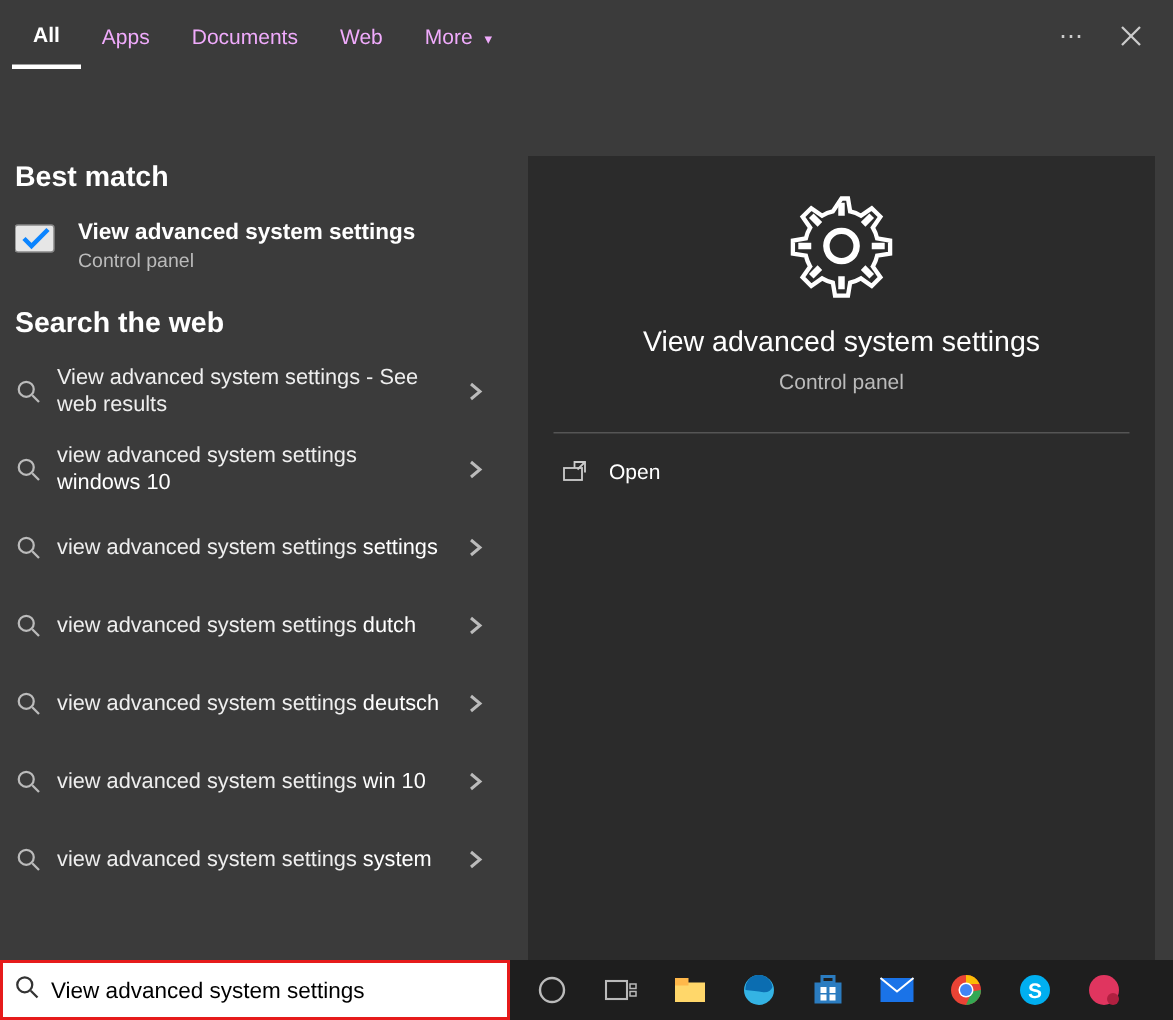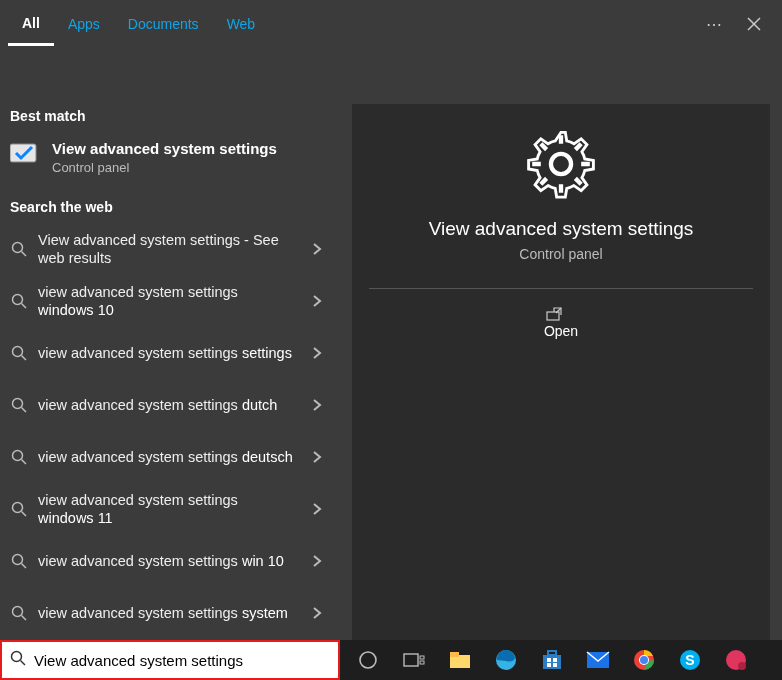--- a/index.html
+++ b/index.html
@@ -1,66 +1,70 @@
 <!DOCTYPE html>
 <html><head>
 <meta charset="utf-8">
 <style>
   * { box-sizing: border-box; margin: 0; padding: 0; font-family: "Segoe UI", Arial, sans-serif; }
   body { width: 782px; height: 680px; background: #1e1e1e; overflow: hidden; }
   .search-panel { width: 782px; height: 640px; background: #3b3b3b; display: flex; flex-direction: column; gap: 48px; }
   
   .tabs { height: 48px; display: flex; align-items: center; padding: 0 8px; color: #ccc; font-size: 14px; }
-  .tab { padding: 12px 14px; cursor: pointer; color: #0ea5e9; }
+  .tab { padding: 12px 14px; cursor: pointer; color: #f0abfc; }
   .tab.active { color: #fff; border-bottom: 3px solid #fff; font-weight: 600; }
   .tab-spacer { flex: 1; }
   .more-btn, .close-btn { width: 40px; height: 40px; display: flex; align-items: center; justify-content: center; color: #ccc; cursor: pointer; font-size: 16px; }
   .more-caret { margin-left: 4px; font-size: 10px; }
 
   .columns { flex: 1; display: flex; overflow: hidden; }
   .left-col { width: 340px; overflow-y: auto; color: #fff; }
   .right-col { flex: 1; padding: 8px 12px 0 12px; display: flex; flex-direction: column; }
 
-  .section-header { font-size: 14px; font-weight: 600; padding: 12px 10px 8px 10px; color: #fff; }
+  .section-header { font-size: 19px; font-weight: 600; padding: 12px 10px 8px 10px; color: #fff; }
 
   .best-match { display: flex; align-items: flex-start; padding: 8px 10px 12px 10px; cursor: pointer; }
   .cp-icon { width: 32px; height: 24px; margin-right: 10px; display:flex; align-items:center; justify-content:center; }
   .best-title { font-size: 15px; font-weight: 600; color: #fff; line-height: 1.2; }
   .best-sub { font-size: 13px; color: #bbb; margin-top: 2px; }
 
   .web-item { display: flex; align-items: center; padding: 6px 6px 6px 10px; cursor: pointer; min-height: 52px; justify-content: center; }
   .search-ico { width: 18px; height: 18px; margin-right: 10px; flex-shrink: 0; display:flex; align-items:center; justify-content:center; }
   .web-text { flex: 1; font-size: 14.5px; line-height: 1.25; color: #eee; padding-right: 6px; }
   .web-text .bold { font-weight: 400; color: #fff; }
   .chev { width: 34px; height: 34px; display:flex; align-items:center; justify-content:center; color:#ccc; }
 
   .preview-card { background: #2b2b2b; flex: 1; display:flex; flex-direction:column; align-items:center; }
   .gear { margin-top: 24px; display:flex; align-items:center; justify-content:center; }
   .preview-title { color:#fff; font-size: 19px; margin-top: 18px; text-align:center; }
   .preview-sub { color:#bbb; font-size: 14px; margin-top: 6px; text-align:center; }
   .preview-divider { width: 92%; border: none; border-top:1px solid #555; margin-top: 26px; }
-  .open-row { width: 100%; display:flex; align-items:center; padding: 16px 22px; color:#fff; font-size:14px; cursor:pointer;flex-direction:column; }
+  .open-row { width: 100%; display:flex; align-items:center; padding: 16px 22px; color:#fff; font-size:14px; cursor:pointer; }
   .open-ico { width:18px; height:18px; margin-right:14px; display:flex; align-items:center; justify-content:center; }
 
   .taskbar { width: 782px; height: 40px; background: #1e1e1e; display:flex; align-items:center; }
   .search-box-wrap { width: 340px; height: 40px; background:#fff; display:flex; align-items:center; border:2px solid #e61b1b; margin-left:0; }
   .search-box-wrap .sico { margin: 0 8px; }
   .search-input { flex:1; border:none; outline:none; font-size:15px; height:28px; background:transparent; }
   .tray { flex:1; display:flex; align-items:center; padding-left:14px; gap:18px; }
   .tray-ico { width:28px; height:28px; display:flex; align-items:center; justify-content:center; }
 </style>
 </head>
 <body>
 
 <div class="search-panel">
   <div class="tabs">
     <div class="tab active">All</div>
     <div class="tab">Apps</div>
     <div class="tab">Documents</div>
     <div class="tab">Web</div>
+    <div class="tab">
+      <span>More</span>
+      <span class="more-caret">▾</span>
+    </div>
     <div class="tab-spacer"></div>
     <div class="more-btn">⋯</div>
     <div class="close-btn">
       <svg width="14" height="14" viewBox="0 0 14 14">
         <line x1="1" y1="1" x2="13" y2="13" stroke="#ccc" stroke-width="1.5"></line>
         <line x1="13" y1="1" x2="1" y2="13" stroke="#ccc" stroke-width="1.5"></line>
       </svg>
     </div>
   </div>
 
@@ -161,36 +165,20 @@
         <div class="web-text">
           <span>view advanced system settings </span><span class="bold">deutsch</span>
         </div>
         <span class="chev">
           <svg width="10" height="14" viewBox="0 0 10 14">
               <polyline points="2,2 8,7 2,12" fill="none" stroke="#bbb" stroke-width="2"></polyline>
             </svg>
         </span>
       </div>
 
-      <div class="web-item">
-        <span class="search-ico">
-          <svg width="16" height="16" viewBox="0 0 16 16">
-              <circle cx="6.5" cy="6.5" r="5" fill="none" stroke="#bbb" stroke-width="1.5"></circle>
-              <line x1="10.5" y1="10.5" x2="15" y2="15" stroke="#bbb" stroke-width="1.5"></line>
-            </svg>
-        </span>
-        <div class="web-text">
-          <span>view advanced system settings </span><span class="bold">windows 11</span>
-        </div>
-        <span class="chev">
-          <svg width="10" height="14" viewBox="0 0 10 14">
-              <polyline points="2,2 8,7 2,12" fill="none" stroke="#bbb" stroke-width="2"></polyline>
-            </svg>
-        </span>
-      </div>
 
       <div class="web-item">
         <span class="search-ico">
           <svg width="16" height="16" viewBox="0 0 16 16">
               <circle cx="6.5" cy="6.5" r="5" fill="none" stroke="#bbb" stroke-width="1.5"></circle>
               <line x1="10.5" y1="10.5" x2="15" y2="15" stroke="#bbb" stroke-width="1.5"></line>
             </svg>
         </span>
         <div class="web-text">
           <span>view advanced system settings </span><span class="bold">win 10</span>

